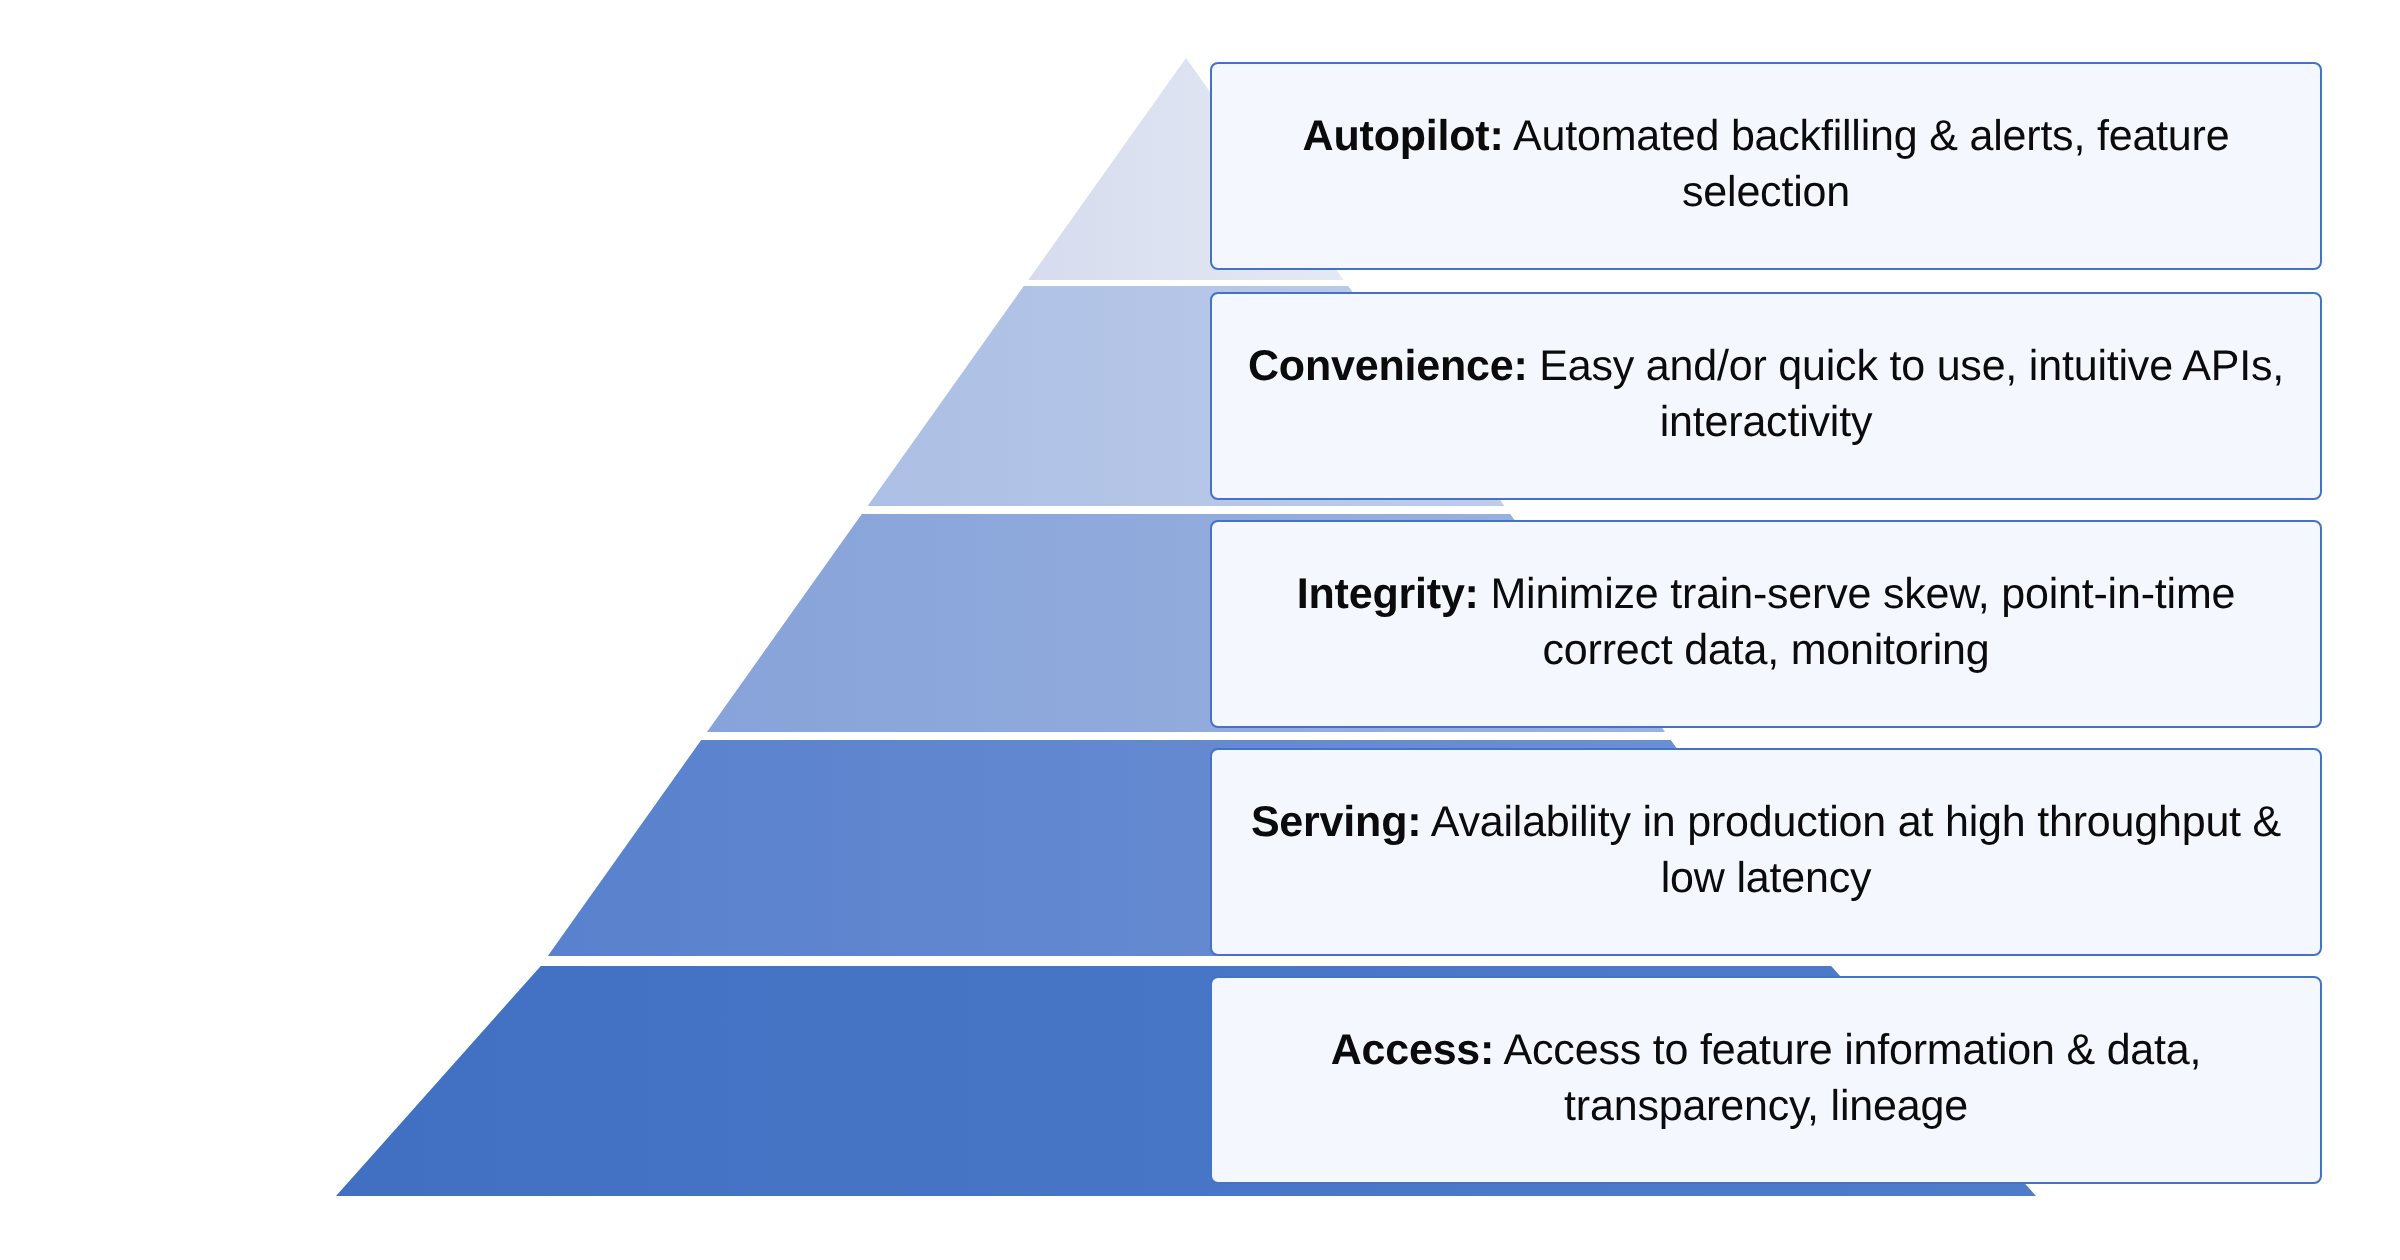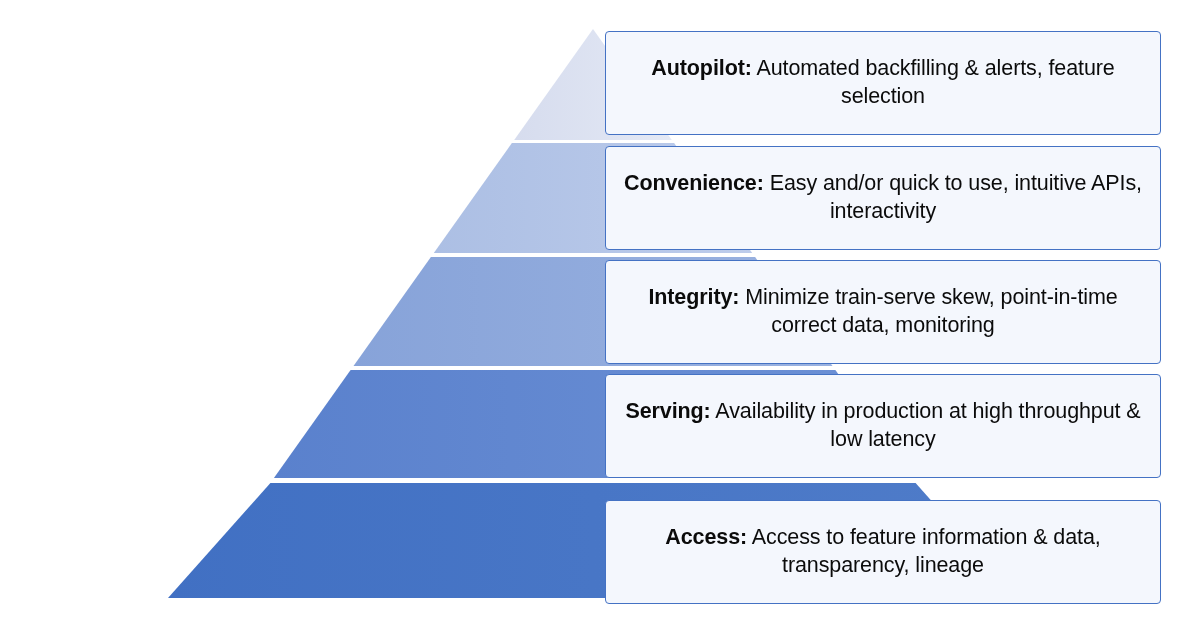--- a/index.html
+++ b/index.html
@@ -53,21 +53,21 @@
     font-weight: 400;
   }
   .card-term {
     font-weight: 700;
   }
 
   #card-0 { top: 31px;  height: 104px; }
   #card-1 { top: 146px; height: 104px; }
   #card-2 { top: 260px; height: 104px; align-items: center; }
   #card-3 { top: 374px; height: 104px; }
-  #card-4 { top: 500px; height: 104px; align-items: center; }
+  #card-4 { top: 488px; height: 104px; align-items: center; }
 </style>
 </head>
 <body>
 
 <div id="diagram">
 
   <svg id="pyramid-svg" viewBox="0 0 1200 630" aria-hidden="true">
     <defs>
       <linearGradient id="g1" x1="0" y1="0" x2="1" y2="0">
         <stop offset="0%" stop-color="#d6dcee"></stop>

